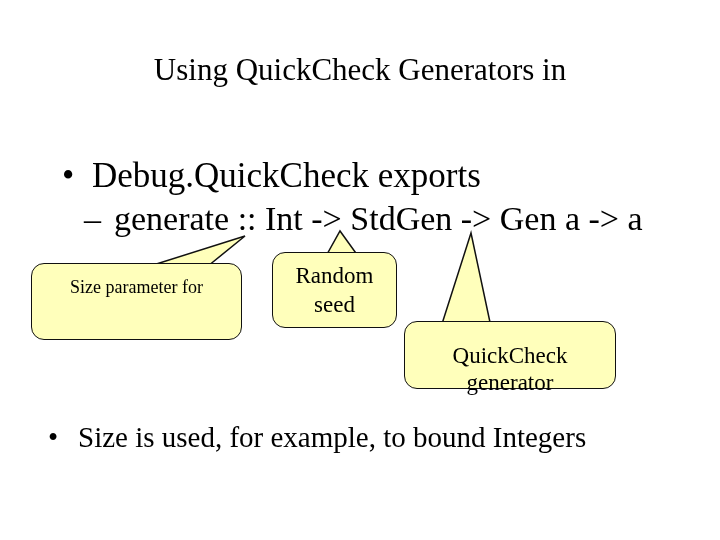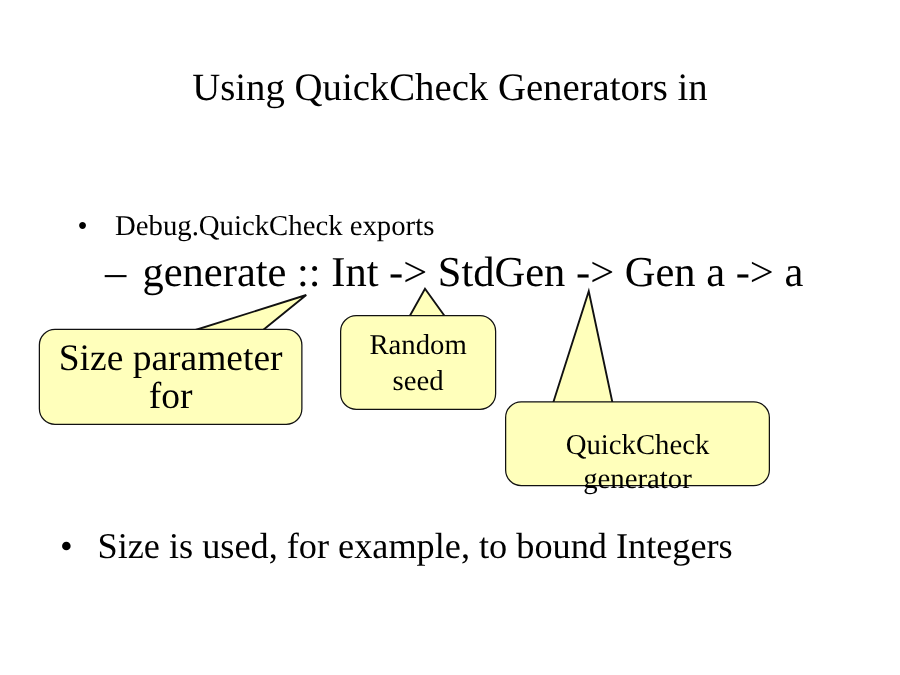--- a/index.html
+++ b/index.html
@@ -22,35 +22,35 @@
     font-size: 31px;
     line-height: 49px;
     color: var(--text, #000);
   }
   .bullet {
     position: absolute;
     white-space: nowrap;
     color: var(--text, #000);
   }
   .marker { display: inline-block; width: 30px; }
-  .bullet-1 { left: 62px; top: 168px; font-size: 23px; }
+  .bullet-1 { left: 62px; top: 156px; font-size: 35px; }
   .bullet-2 { left: 84px; top: 200px; font-size: 34px; }
   .bullet-3 { left: 48px; top: 421px; font-size: 29px; }
   .callout {
     position: absolute;
     box-sizing: border-box;
     background: var(--callout-fill, #ffffbb);
     border: 1.5px solid var(--callout-border, #000);
     border-radius: 13px;
     text-align: center;
     color: var(--text, #000);
   }
   .callout-size {
     left: 31px; top: 263px; width: 211px; height: 77px;
-    font-size: 30px; line-height: 30px; padding-top: 8px;
+    font-size: 18px; line-height: 30px; padding-top: 8px;
   }
   .callout-seed {
     left: 256px; top: 252px; width: 125px; height: 76px;
     font-size: 23px; line-height: 29px; padding-top: 8px; margin-left: 16px;
   }
   .callout-gen {
     left: 404px; top: 321px; width: 212px; height: 68px;
     font-size: 23px; line-height: 27px; padding-top: 20px;
   }
   .tails {

